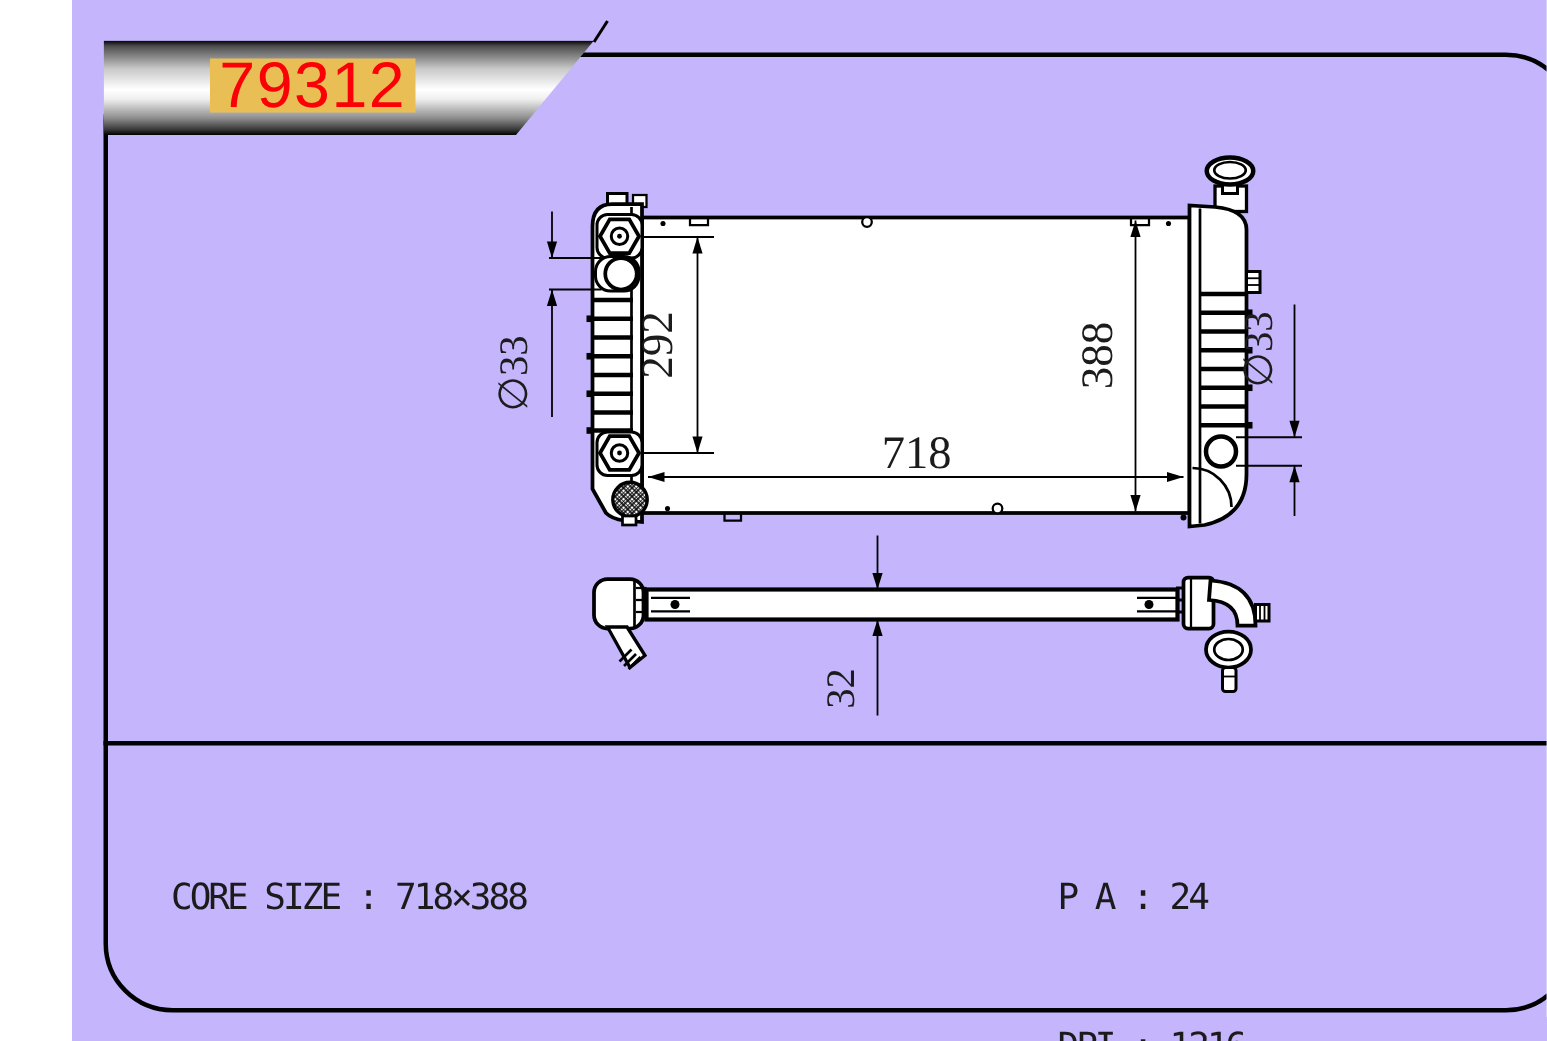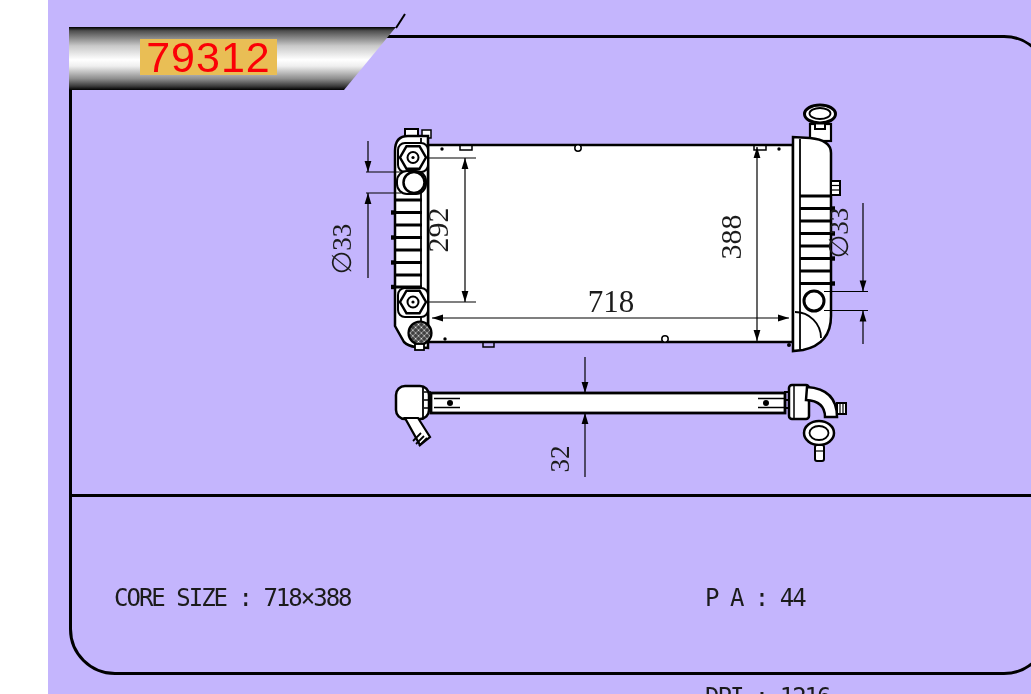--- a/index.html
+++ b/index.html
@@ -251,19 +251,19 @@
     </g>
     <text transform="translate(521,459) rotate(-90)" text-anchor="middle" font-size="27">32</text>
   </svg>
 
   <div id="spec-left" class="spec-col">
     <div>CORE SIZE : 718×388</div>
     
     
   </div>
   <div id="spec-right" class="spec-col">
-    <div>P A : 44</div>
+    <div>P A : 24</div>
     <div>DPI : 1216</div>
     
     
   </div>
 
 </div>
 
 </body></html>

